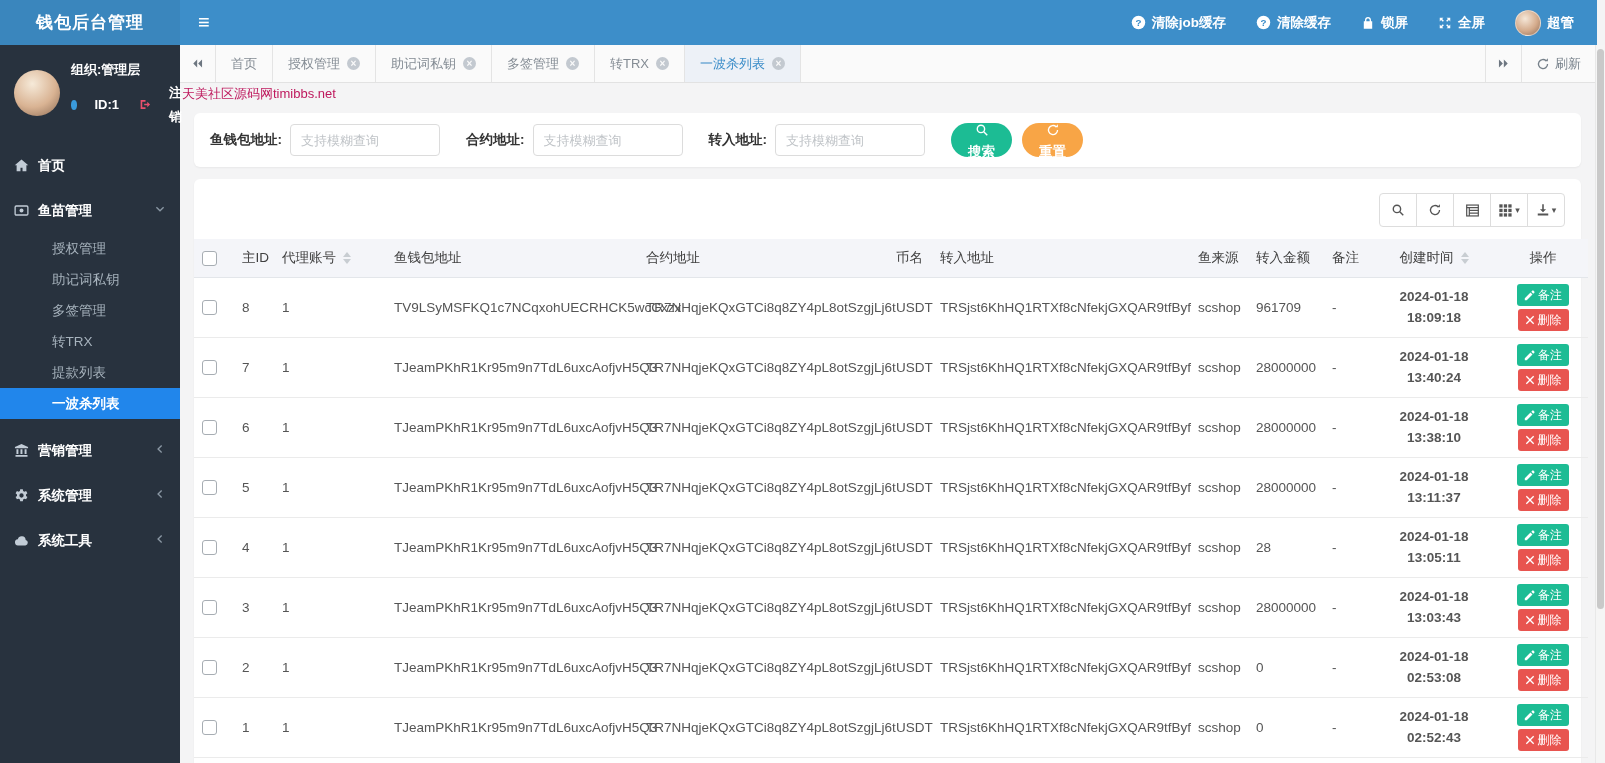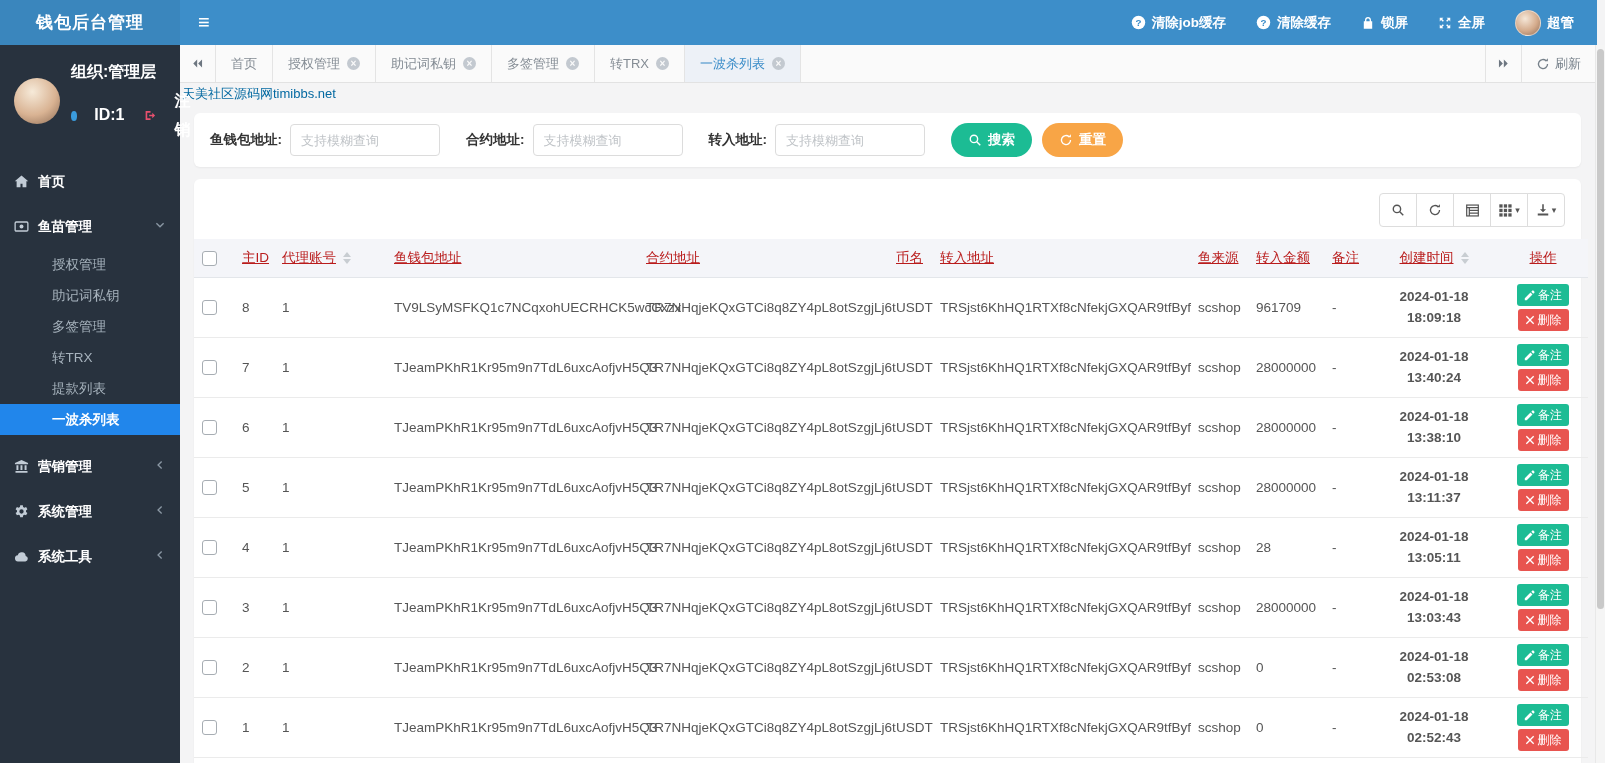--- a/index.html
+++ b/index.html
@@ -13,21 +13,21 @@
   .hamburger { color:#fff; font-size:20px; line-height:45px; padding:0 18px; cursor:pointer; }
   .nav-right { margin-left:auto; display:flex; align-items:center; padding-right:8px; }
   .nav-item { color:#fff; font-size:13.5px; font-weight:bold; padding:0 15px; height:45px; display:flex; align-items:center; gap:6px; cursor:pointer; }
   .icon { display:inline-flex; align-items:center; justify-content:center; }
   .avatar-sm { width:26px; height:26px; border-radius:50%; background:radial-gradient(circle at 38% 32%, #f5e7d8, #d4ab8c 55%, #8f6c55); border:1px solid rgba(255,255,255,.5); }
 
   
   .sidebar { position:absolute; top:45px; left:0; bottom:0; width:180px; background:#28323e; color:#aab6c0; z-index:20; }
   .profile { display:flex; gap:11px; align-items:center; padding:13px 12px 15px 14px; }
   .avatar-lg { width:46px; height:46px; border-radius:50%; background:radial-gradient(circle at 40% 30%, #f6ead9, #d9b393 55%, #8a6952); flex:none; }
-  .profile-info { font-size:16px; color:#fff; font-weight:bold; line-height:1.8; }
+  .profile-info { font-size:13px; color:#fff; font-weight:bold; line-height:1.8; }
   .profile-line2 { display:flex; align-items:center; gap:17px; }
   .dot { width:10px; height:10px; border-radius:50%; background:#3a9bdc; display:inline-block; }
   .logout-ic { color:#e8506e; display:inline-flex; margin-left:3px; }
   .menu-top { display:flex; align-items:center; gap:9px; height:45px; padding:0 14px; color:#fff; font-weight:bold; font-size:13.5px; cursor:pointer; }
   .menu-top .s-icon { color:#c2ccd6; }
   .chev { margin-left:auto; color:#8a97a3; }
   .submenu { padding-bottom:9px; }
   .submenu-item { height:31px; line-height:31px; padding-left:52px; font-size:13.5px; color:#a7b3bd; cursor:pointer; }
   .submenu-item.active { background:#2186eb; color:#fff; font-weight:bold; }
 
@@ -35,42 +35,42 @@
   .main { position:absolute; top:45px; left:180px; right:10px; bottom:0; }
   .tabbar { height:38px; background:#fafafa; border-bottom:1px solid #e2e2e2; display:flex; align-items:stretch; }
   .tab-scroll { width:36px; display:flex; align-items:center; justify-content:center; color:#6d7680; border-right:1px solid #e4e4e4; cursor:pointer; }
   .tab-scroll.right { border-right:none; border-left:1px solid #e4e4e4; }
   .tab { padding:0 15px; display:flex; align-items:center; gap:7px; font-size:13px; color:#848c94; border-right:1px solid #e4e4e4; cursor:pointer; white-space:nowrap; }
   .tab.active { background:#edf1f7; color:#3d8ec9; }
   .tab-close { width:13px; height:13px; border-radius:50%; background:#c3c9d0; color:#fafafa; font-size:10px; line-height:13px; text-align:center; font-weight:bold; }
   .tab-right { margin-left:auto; display:flex; align-items:stretch;padding-left:29px; }
   .refresh-btn { padding:0 14px; display:flex; align-items:center; gap:5px; color:#76808a; font-size:13px; border-left:1px solid #e4e4e4; cursor:pointer; }
 
-  .banner { height:22px; line-height:22px; font-size:13px; color:#0369a1; padding-left:2px; }
+  .banner { height:22px; line-height:22px; font-size:13px; color:#be185d; padding-left:2px; }
 
   .content { padding:8px 14px; }
   .card { background:#fff; border-radius:6px; box-shadow:0 1px 2px rgba(0,0,0,.05); }
   .search-card { padding:10px 16px; display:flex; align-items:center; margin-bottom:12px; }
   .filter-group { display:flex; align-items:center; margin-right:26px; }
   .filter-label { font-size:13.5px; font-weight:bold; color:#333; margin-right:8px; white-space:nowrap; }
   .filter-input { width:150px; height:32px; border:1px solid #dcdcdc; border-radius:4px; padding:0 10px; font-size:13px; color:#555; font-family:inherit; outline:none; }
   .filter-input::placeholder { color:#c0c4c8; }
-  .pill-btn { height:34px; border:none; border-radius:17px; color:#fff; font-size:13.5px; font-weight:bold; padding:0 17px; display:flex; align-items:center; gap:6px; cursor:pointer; font-family:inherit; }
+  .pill-btn { height:34px; border:none; border-radius:17px; color:#fff; font-size:13.5px; font-weight:bold; padding:0 17px; display:flex; align-items:center; gap:6px; cursor:pointer; font-family:inherit;flex-direction:column; }
   .btn-search { background:#1cbc94; margin-right:10px; }
   .btn-reset { background:#f8a546; }
 
   .table-card { padding-top:14px; min-height:660px; }
   .toolbar { display:flex; justify-content:flex-end; padding:0 16px 12px; }
   .tool-btn { width:38px; height:34px; border:1px solid #ddd; background:#fff; color:#555; display:flex; align-items:center; justify-content:center; margin-left:-1px; cursor:pointer; gap:2px; }
   .tool-btn:first-child { border-radius:4px 0 0 4px; margin-left:0; }
   .tool-btn:last-child { border-radius:0 4px 4px 0; }
   .caret { font-size:9px; color:#555; }
 
   table { width:100%; border-collapse:collapse; table-layout:fixed; font-size:13.5px; color:#555; }
-  thead th { background:#f4f5f9; color:#b91c1c; font-weight:normal; text-align:left; padding:10px 8px; border-bottom:1px solid #e3e6ea; white-space:nowrap; overflow:visible;text-decoration:underline; }
+  thead th { background:#f4f5f9; color:#404040; font-weight:normal; text-align:left; padding:10px 8px; border-bottom:1px solid #e3e6ea; white-space:nowrap; overflow:visible; }
   td { padding:6px 8px; border-bottom:1px solid #ebebeb; height:57px; white-space:nowrap; }
   th.c, td.c { text-align:center; }
   .cb { width:15px; height:15px; border:1.5px solid #a7adb3; border-radius:3px; background:#fff; display:inline-block; vertical-align:middle; cursor:pointer; }
   .sort { display:inline-flex; flex-direction:column; gap:2px; margin-left:7px; vertical-align:middle; cursor:pointer; }
   .sort i { display:block; width:0; height:0; border-left:4px solid transparent; border-right:4px solid transparent; }
   .sort .up { border-bottom:5px solid #c8cdd2; }
   .sort .down { border-top:5px solid #c8cdd2; }
   .time-cell div { line-height:1.55; text-align:center;font-weight:bold; }
   .act-wrap { display:flex; flex-direction:column; align-items:center; gap:3px; }
   .act-btn { display:inline-flex; align-items:center; gap:3px; color:#fff; font-size:12px; padding:2.5px 7px; border-radius:3px; border:none; cursor:pointer; font-family:inherit; }

